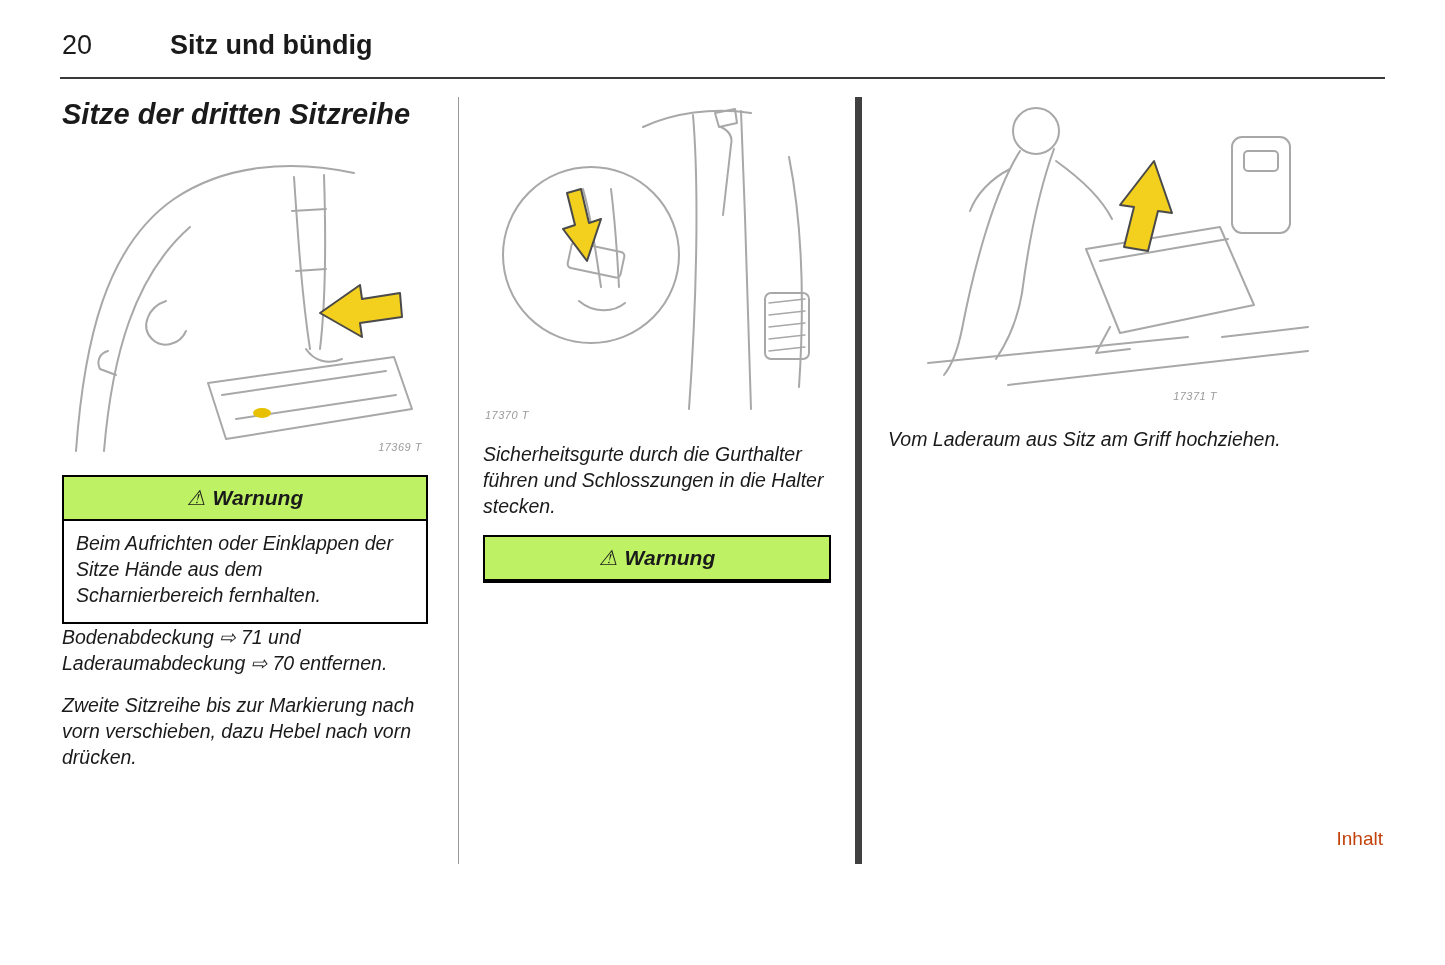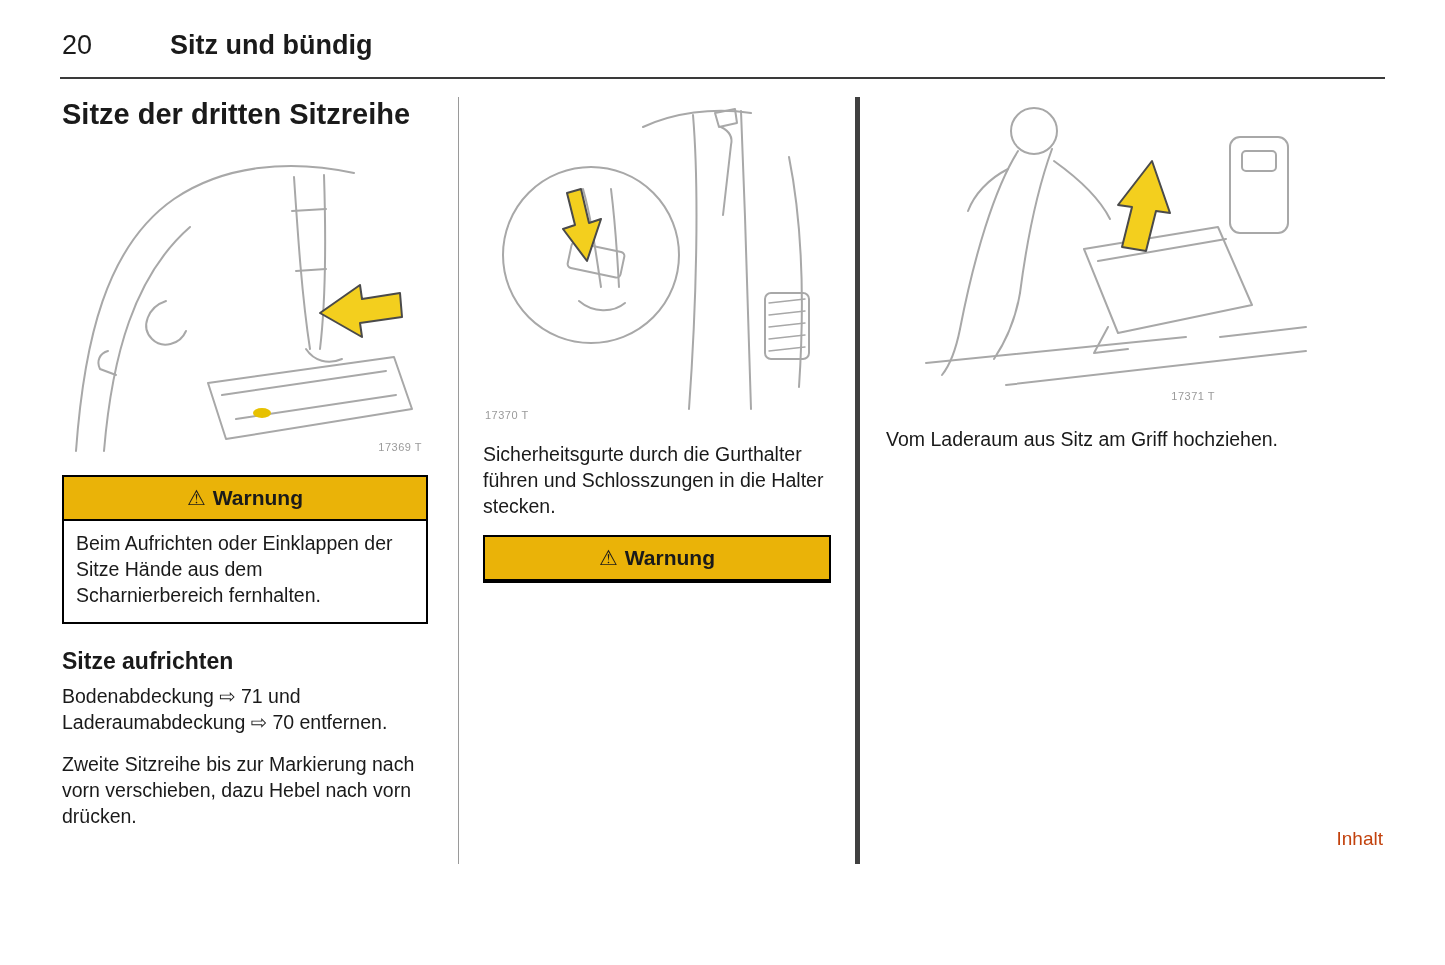--- a/index.html
+++ b/index.html
@@ -4,39 +4,39 @@
 <style>
   html,body { margin:0; padding:0; background:#ffffff; }
   body { font-family:"Liberation Sans", sans-serif; color:#1a1a1a; }
   .page { position:relative; width:1445px; height:864px; background:#fff; overflow:hidden; }
 
   .header { display:flex; align-items:baseline; padding:30px 60px 0 62px; }
   .page-num { font-size:27px; }
   .chapter { font-size:27px; font-weight:bold; margin-left:78px; }
   .rule { border-top:2px solid #3a3a3a; margin:16px 60px 0 60px; }
 
-  .cols { display:flex; padding:18px 60px 0 62px; min-height:795px; box-sizing:border-box; }
+  .cols { display:flex; padding:18px 60px 0 62px; min-height:795px; box-sizing:border-box;font-style:italic; }
   .col1 { width:366px; padding-right:30px; }
-  .col2 { width:348px; padding:0 24px; border-left:1px solid #9a9a9a; border-right:5px solid #404040; }
+  .col2 { width:348px; padding:0 24px; border-left:1px solid #9a9a9a; border-right:7px solid #404040; }
   .col3 { flex:1; padding-left:26px; }
 
   .main-heading { font-size:29px; font-weight:bold; margin:2px 0 20px; line-height:1.1; }
   .sub-heading  { font-size:23px; font-weight:bold; margin:24px 0 8px; }
   p.body { font-size:19.5px; line-height:1.34; margin:0 0 16px; }
 
   figure { margin:0 0 14px; position:relative; }
   figure svg { display:block; }
   .fig-label { position:absolute; font-size:11px; color:#9a9a9a; letter-spacing:0.5px; }
   .fl-br { right:6px; bottom:8px; }
   .fl-bl { left:2px; bottom:6px; }
   .fl-c3 { right:96px; bottom:10px; }
   .fig3 { width:425px; }
 
   .warnbox { border:2px solid #000; margin-top:8px; }
-  .warnhead { background:#eab308; border-bottom:2px solid #000; text-align:center;
+  .warnhead { background:#bef264; border-bottom:2px solid #000; text-align:center;
               font-weight:bold; font-size:21px; padding:9px 4px; }
   .warn-icon { font-weight:normal; margin-right:7px; font-size:21px; }
   .warnbody { padding:10px 12px 13px; font-size:19.5px; line-height:1.33;border-radius:18px; }
 
   .footer-link { position:absolute; right:62px; bottom:14px; color:#c2410c; font-size:19px; }
 
   .sketch path, .sketch circle, .sketch rect, .sketch ellipse {
     stroke:#a8a8a8; stroke-width:2; fill:none; stroke-linecap:round; stroke-linejoin:round;
   }
   .sketch .arrow { fill:#f3cf1e; stroke:#4a4a4a; stroke-width:2; }
@@ -78,21 +78,20 @@
         <figcaption class="fig-label fl-br">17369 T</figcaption>
       </figure>
 
       <div class="warnbox">
         <div class="warnhead">
           <span class="warn-icon">⚠</span><span>Warnung</span>
         </div>
         <div class="warnbody">Beim Aufrichten oder Einklappen der Sitze Hände aus dem Scharnierbereich fernhalten.</div>
       </div>
 
-      <div class="sub-heading">Sitze aufrichten</div>
       <p class="body">Bodenabdeckung ⇨ 71 und Laderaumabdeckung ⇨ 70 entfernen.</p>
       <p class="body">Zweite Sitzreihe bis zur Markierung nach vorn verschieben, dazu Hebel nach vorn drücken.</p>
     </div>
 
     <div class="col2">
       <figure>
         <svg class="sketch" width="348" height="330" viewBox="0 0 348 330">
           <path d="M160,30 C190,16 230,10 268,16"></path>
           <path d="M210,18 C216,90 214,200 206,312"></path>
           <path d="M258,14 L262,120 L268,312"></path>

